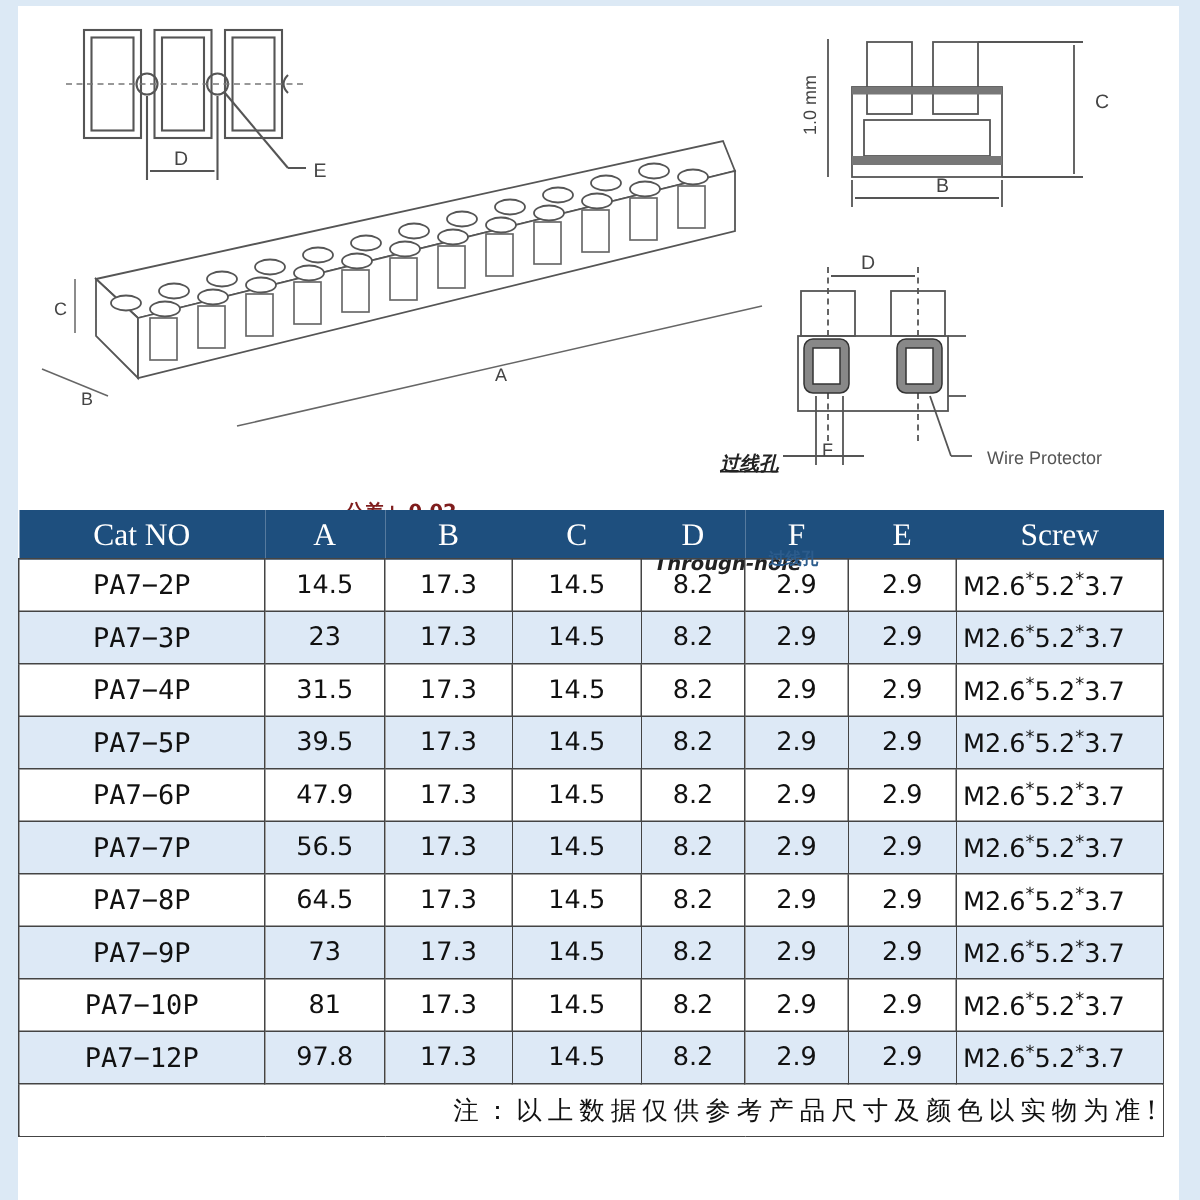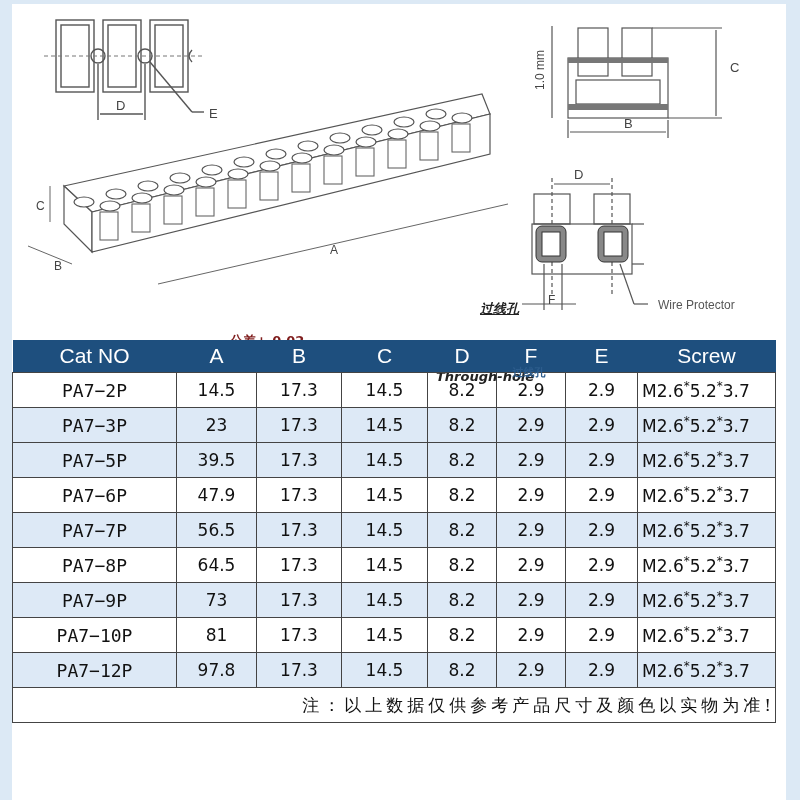--- a/index.html
+++ b/index.html
@@ -6,21 +6,21 @@
   body{width:800px;height:800px;background:#dce9f5;position:relative;overflow:hidden;font-family:"DejaVu Sans",sans-serif;}
   .frame{position:absolute;left:12px;top:4px;width:774px;height:796px;background:#fff;}
   .drawing{position:absolute;left:12px;top:4px;width:774px;height:334px;background:#fff;}
   .tol{position:absolute;left:218px;top:328px;font-family:"DejaVu Sans",sans-serif;font-weight:bold;font-size:13px;color:#7f1d1d;}
   .th-cn{position:absolute;left:468px;top:296px;font-family:"DejaVu Sans",sans-serif;font-style:italic;font-weight:bold;font-size:13px;color:#222;text-decoration:underline;}
   .th-en{position:absolute;left:424px;top:317px;font-family:"DejaVu Sans",sans-serif;font-style:italic;font-weight:bold;font-size:13px;color:#222;margin-top:48px;}
   table{position:absolute;left:12px;top:340px;width:763px;border-collapse:collapse;table-layout:fixed;}
   thead tr{background:#1e4f7e;}
   thead td{color:#fff;text-align:center;border:none;}
   .h1 td{height:38px;font-family:"DejaVu Serif",serif;font-weight:bold;font-size:22px;}
-  .h2 td{height:30px;font-family:Liberation Sans, sans-serif;font-size:21px;}
+  .h2 td{height:30px;font-family:Liberation Serif, serif;font-size:21px;}
   .dims{font-family:"DejaVu Serif",serif;font-weight:bold;}
   .dims span.u{border-bottom:2px solid #fff;padding-bottom:2px;}
   .dims .en{font-family:"DejaVu Sans",sans-serif;font-weight:normal;font-size:17px;}
   tbody td{border:1.5px solid #444;text-align:center;height:34px;font-family:"DejaVu Sans",sans-serif;font-size:17px;color:#111;padding:0;position:relative;}
   tbody tr.alt td{background:#dde9f6;}
   tbody td.cat{font-family:"DejaVu Sans Mono",monospace;font-size:18px;}
   tbody td.screw{font-size:17px;white-space:nowrap;text-align:left;padding-left:4px;}
   tbody td.screw sup{font-size:12px;}
   .fnote{position:absolute;left:-2px;top:-8px;width:100%;font-size:11px;color:#2c5c8c;font-weight:bold;}
   .note td{height:34px;text-align:right;padding-left:6px;font-family:"DejaVu Serif",serif;font-size:17px;letter-spacing:4px;background:#fff !important;}
@@ -203,20 +203,30 @@
     <tr class="alt">
       <td class="cat">PA7−3P</td>
       <td>23</td>
       <td>17.3</td>
       <td>14.5</td>
       <td>8.2</td>
       <td>2.9</td>
       <td>2.9</td>
       <td class="screw"><span>M2.6</span><sup>*</sup><span>5.2</span><sup>*</sup><span>3.7</span></td>
     </tr>
+    <tr>
+      <td class="cat">PA7−4P</td>
+      <td>31.5</td>
+      <td>17.3</td>
+      <td>14.5</td>
+      <td>8.2</td>
+      <td>2.9</td>
+      <td>2.9</td>
+      <td class="screw"><span>M2.6</span><sup>*</sup><span>5.2</span><sup>*</sup><span>3.7</span></td>
+    </tr>
     <tr class="alt">
       <td class="cat">PA7−5P</td>
       <td>39.5</td>
       <td>17.3</td>
       <td>14.5</td>
       <td>8.2</td>
       <td>2.9</td>
       <td>2.9</td>
       <td class="screw"><span>M2.6</span><sup>*</sup><span>5.2</span><sup>*</sup><span>3.7</span></td>
     </tr>

